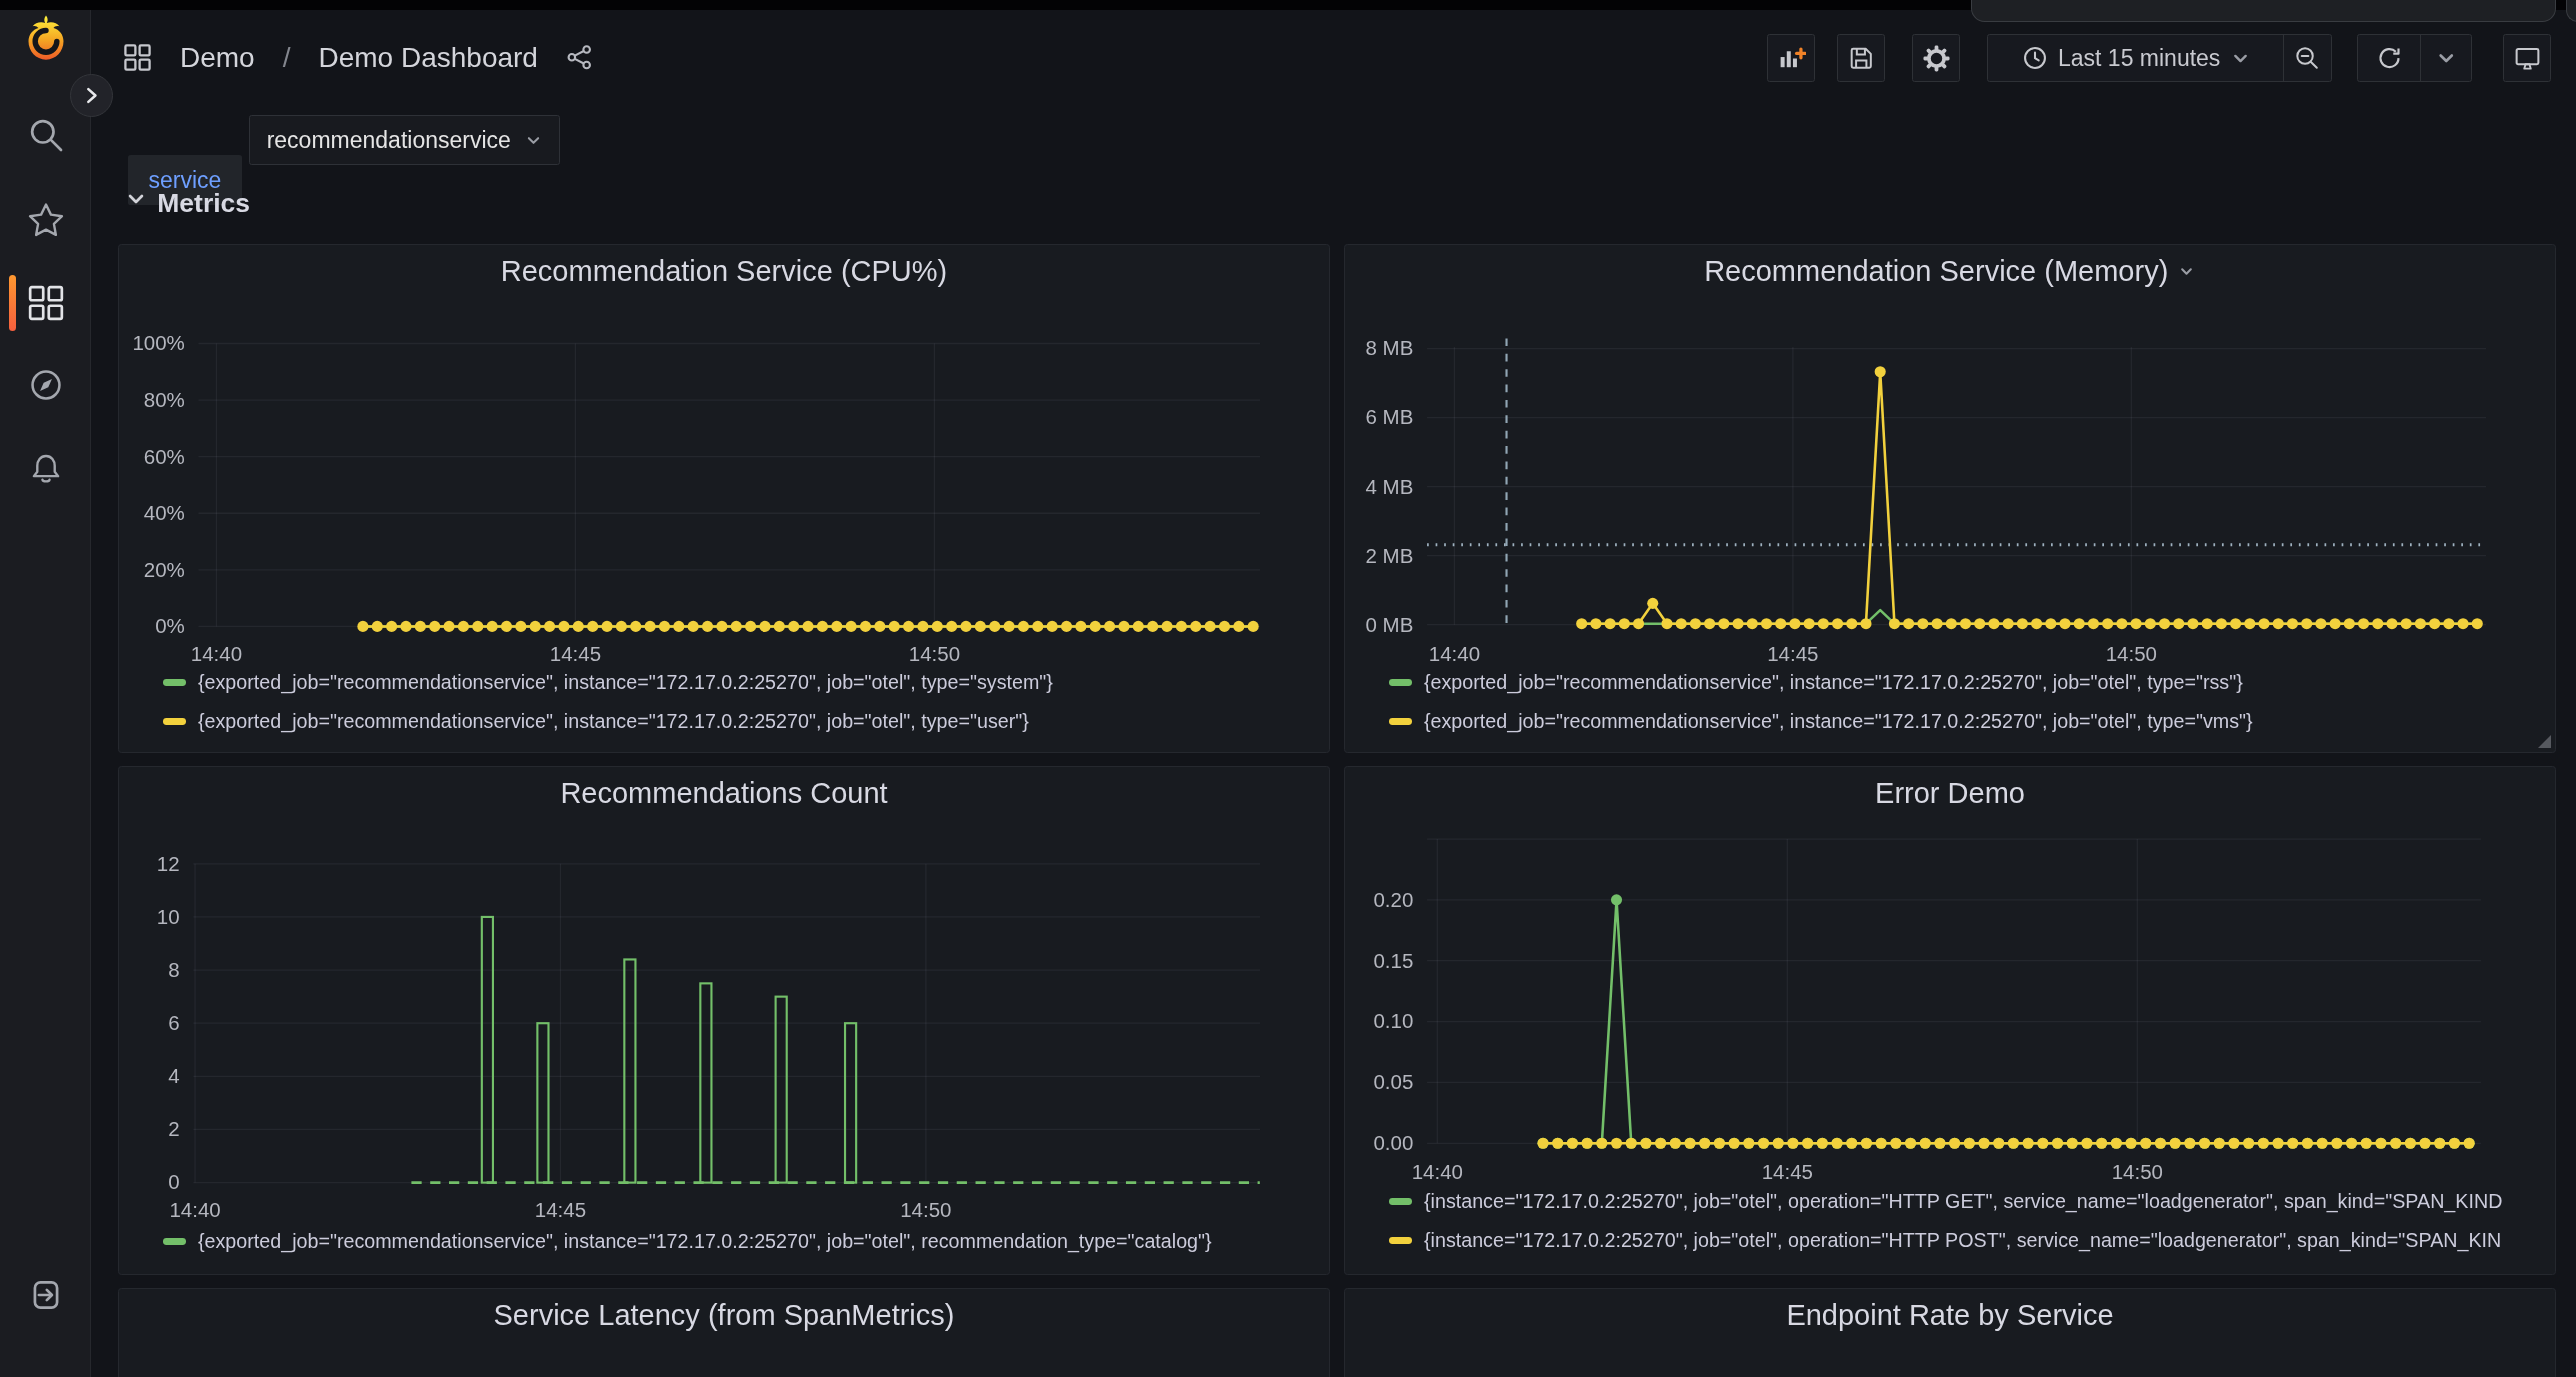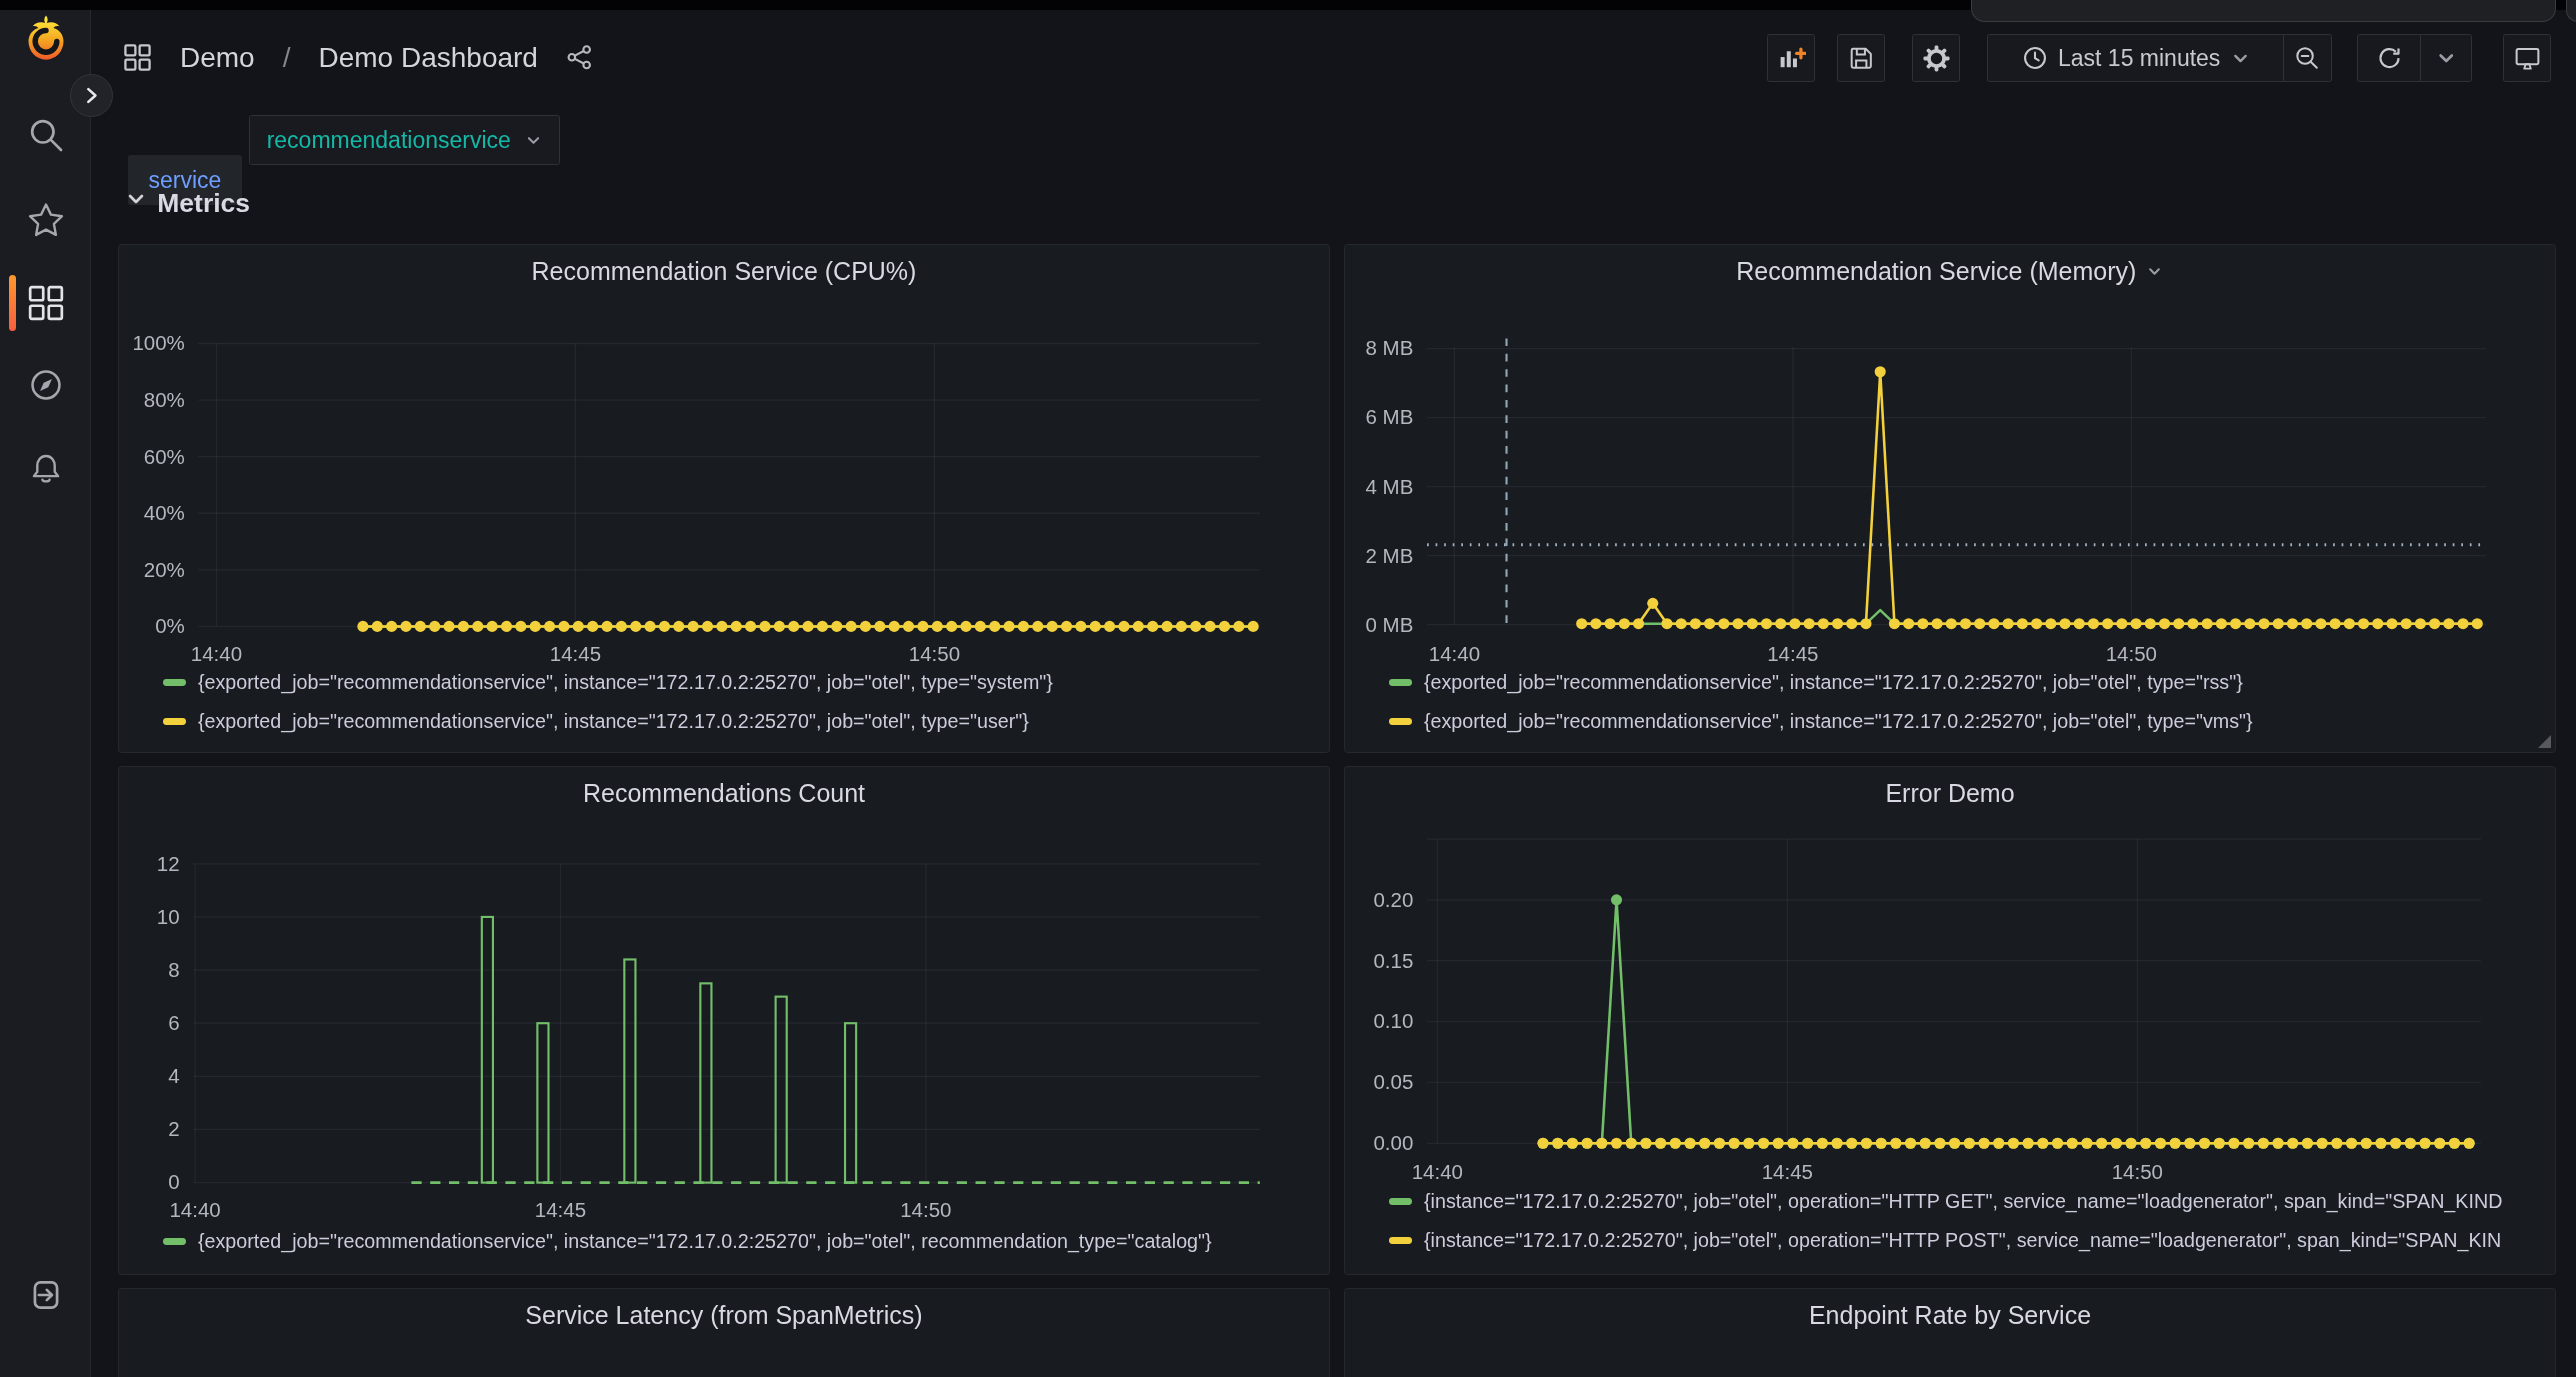--- a/index.html
+++ b/index.html
@@ -39,37 +39,37 @@
   .tb-group { display:flex; align-items:stretch; justify-content:flex-start; padding:0; }
   .tb-seg { display:flex; align-items:center; justify-content:center; height:100%; cursor:pointer; }
   .tb-div { width:0.9px; background:#2e3136; }
   .time-label { font-size:23px; font-weight:500; color:#c9cad0; margin:0 10.3px 0 10.3px; white-space:nowrap; }
 
   
   .var-row { position:absolute; left:128px; top:115px; height:50px; display:flex; }
   .var-label { height:50px; padding:0 20.5px; background:#22252a; border-radius:2.6px; display:flex; align-items:center;
     font-size:23px; color:#6e9fff; cursor:pointer;margin-top:40px; }
   .var-value { height:50px; margin-left:6.8px; padding:0 17px; background:#181a1f; border:0.9px solid #2e3137;
-    border-radius:2.6px; display:flex; align-items:center; gap:13.7px; font-size:23px; color:#14b8a6; cursor:pointer; }
+    border-radius:2.6px; display:flex; align-items:center; gap:13.7px; font-size:23px; color:#e5e5e5; cursor:pointer; }
 
   
   .row-header { position:absolute; left:125px; top:188px; height:38px; display:flex; align-items:flex-start; gap:10.3px; cursor:pointer; }
   .row-header .label { font-size:26.5px; font-weight:700; color:#d8d9e3; }
 
   
   .panel { position:absolute; width:1212px; height:509px; background:#181b20; border:0.9px solid #25282e;
     border-radius:3.4px; overflow:hidden; }
   #panel-cpu { left:118px; top:244px; }
   #panel-memory { left:1344px; top:244px; }
   #panel-recs { left:118px; top:766px; }
   #panel-error { left:1344px; top:766px; }
   #panel-latency { left:118px; top:1288px; }
   #panel-endpoint { left:1344px; top:1288px; }
   .panel-title { position:absolute; top:0; left:0; right:0; height:53px; display:flex; align-items:center;
-    justify-content:center; gap:8.5px; font-size:25px; font-weight:500; color:#d8d9e3; cursor:pointer; }
+    justify-content:center; gap:8.5px; font-size:29px; font-weight:500; color:#d8d9e3; cursor:pointer; }
   .chart-svg { position:absolute; left:0; top:0; width:1212px; height:509px; }
   .chart-svg text.tick { font-family:"Liberation Sans", sans-serif; font-size:24px; fill:#b5b7bf; }
   .legend { position:absolute; left:0; right:6.8px; }
   .legend-row { display:flex; align-items:center; height:39px; padding-left:44px; white-space:nowrap;
     overflow:hidden; font-size:19.7px; color:#ccccdc; cursor:pointer; }
   .swatch { width:23px; height:7.7px; border-radius:3.4px; margin-right:12px; flex:none; }
   .resize-handle { position:absolute; right:4.3px; bottom:4.3px; width:0; height:0;
     border-left:13px solid transparent; border-bottom:13px solid #56595f; cursor:nwse-resize; }
 
   svg.icon { display:block; }

